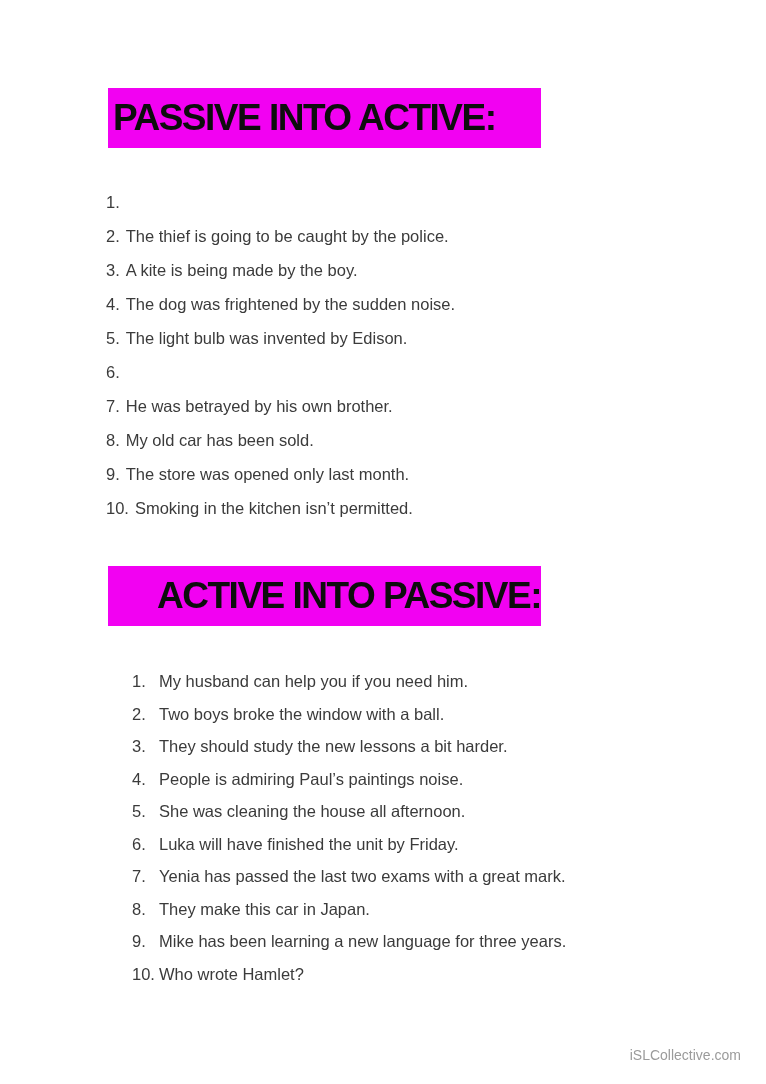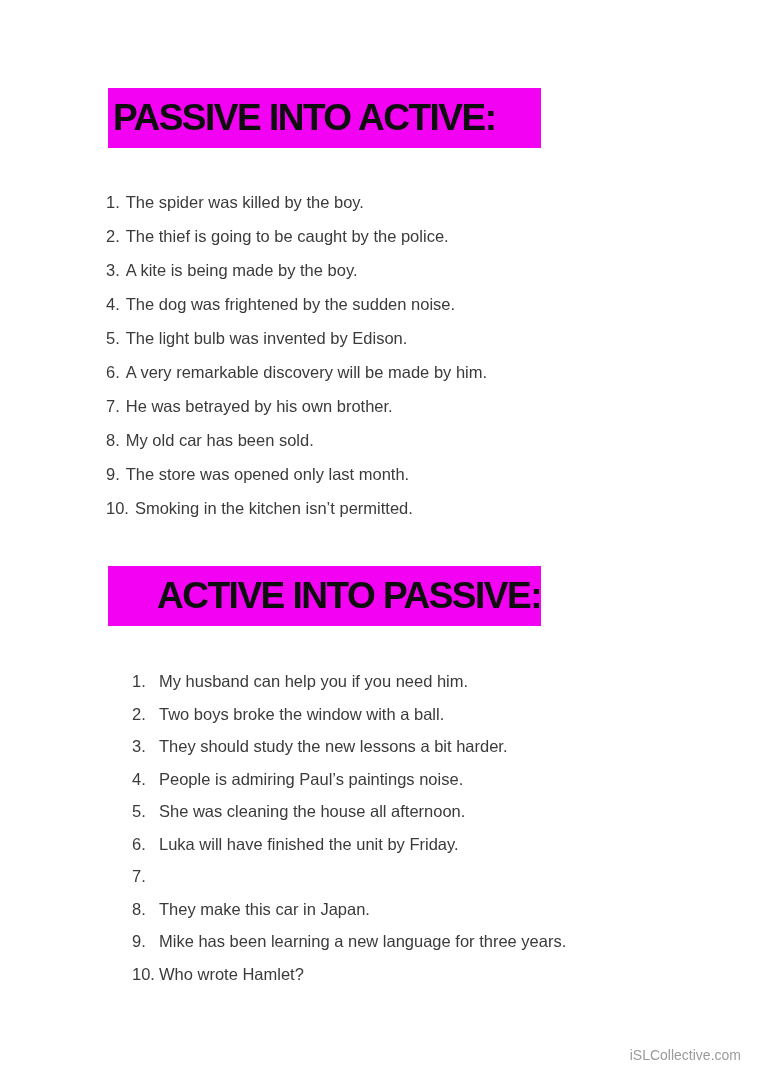--- a/index.html
+++ b/index.html
@@ -65,41 +65,39 @@
 
 <div class="page">
 
   <div class="heading" id="heading-1">
     <span>PASSIVE INTO ACTIVE:</span>
   </div>
 
   <ul class="list" id="list-1">
     <li>
         <span class="num">1.</span>
-        <span class="txt">The spider was killed by the boy.</span>
       </li>
     <li>
         <span class="num">2.</span>
         <span class="txt">The thief is going to be caught by the police.</span>
       </li>
     <li>
         <span class="num">3.</span>
         <span class="txt">A kite is being made by the boy.</span>
       </li>
     <li>
         <span class="num">4.</span>
         <span class="txt">The dog was frightened by the sudden noise.</span>
       </li>
     <li>
         <span class="num">5.</span>
         <span class="txt">The light bulb was invented by Edison.</span>
       </li>
     <li>
         <span class="num">6.</span>
-        <span class="txt">A very remarkable discovery will be made by him.</span>
       </li>
     <li>
         <span class="num">7.</span>
         <span class="txt">He was betrayed by his own brother.</span>
       </li>
     <li>
         <span class="num">8.</span>
         <span class="txt">My old car has been sold.</span>
       </li>
     <li>
@@ -136,20 +134,21 @@
     <li>
         <span class="num">5.</span>
         <span class="txt">She was cleaning the house all afternoon.</span>
       </li>
     <li>
         <span class="num">6.</span>
         <span class="txt">Luka will have finished the unit by Friday.</span>
       </li>
     <li>
         <span class="num">7.</span>
+        <span class="txt">Yenia has passed the last two exams with a great mark.</span>
       </li>
     <li>
         <span class="num">8.</span>
         <span class="txt">They make this car in Japan.</span>
       </li>
     <li>
         <span class="num">9.</span>
         <span class="txt">Mike has been learning a new language for three years.</span>
       </li>
     <li>

